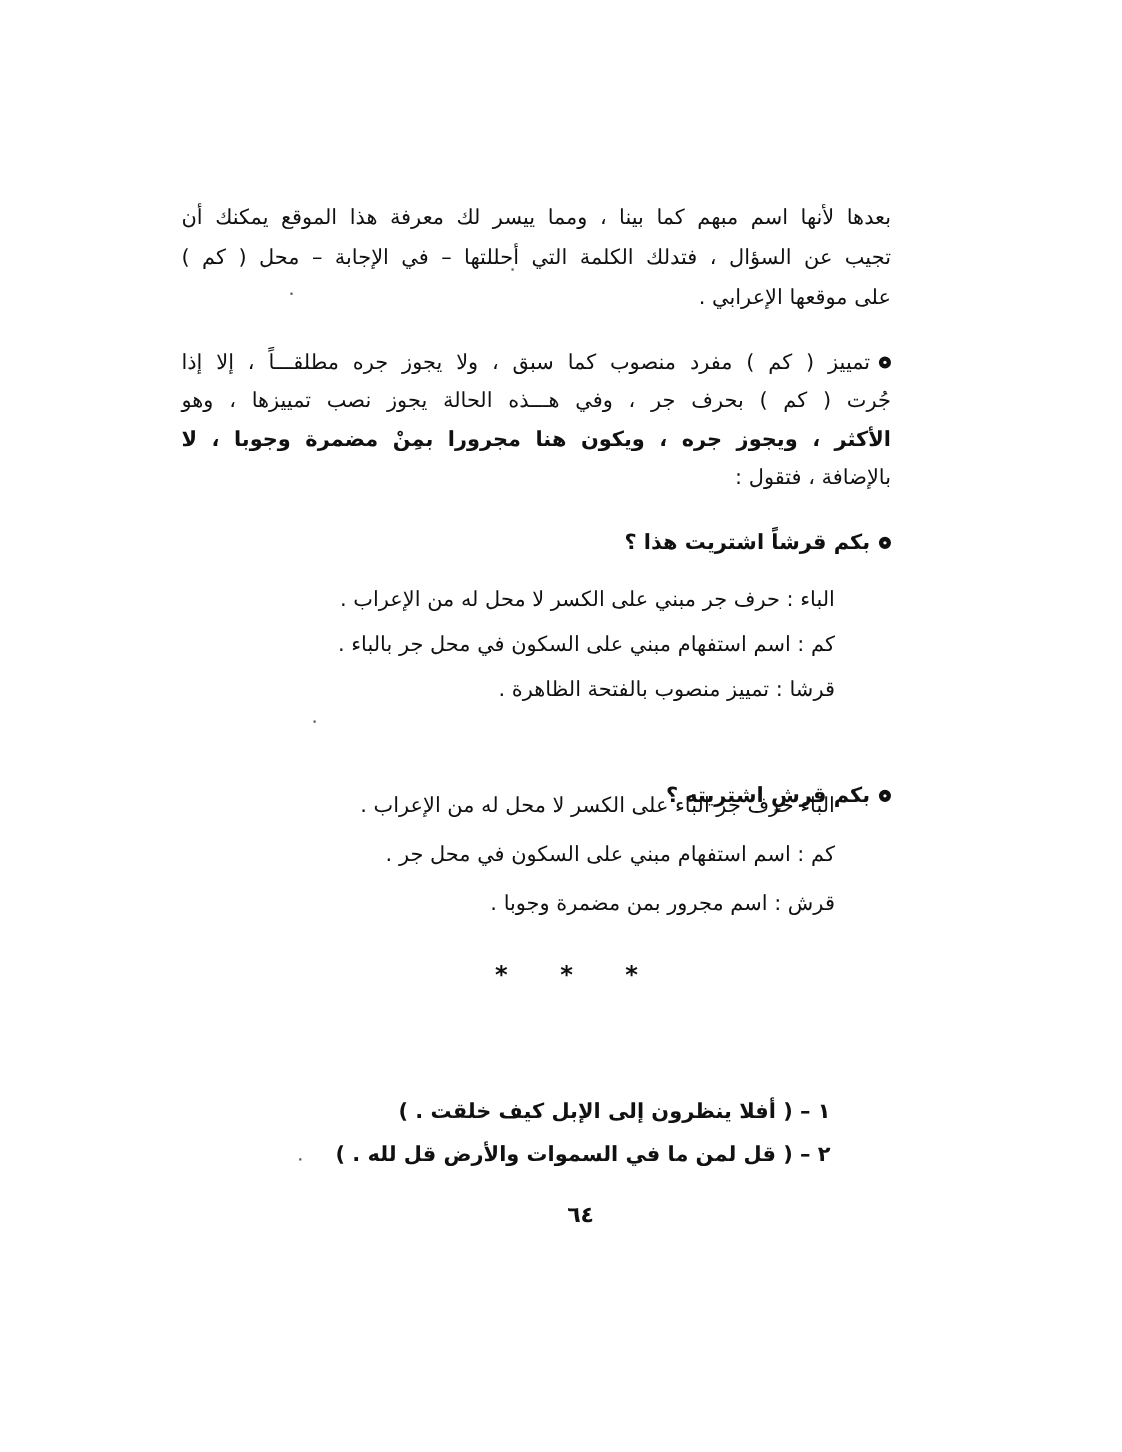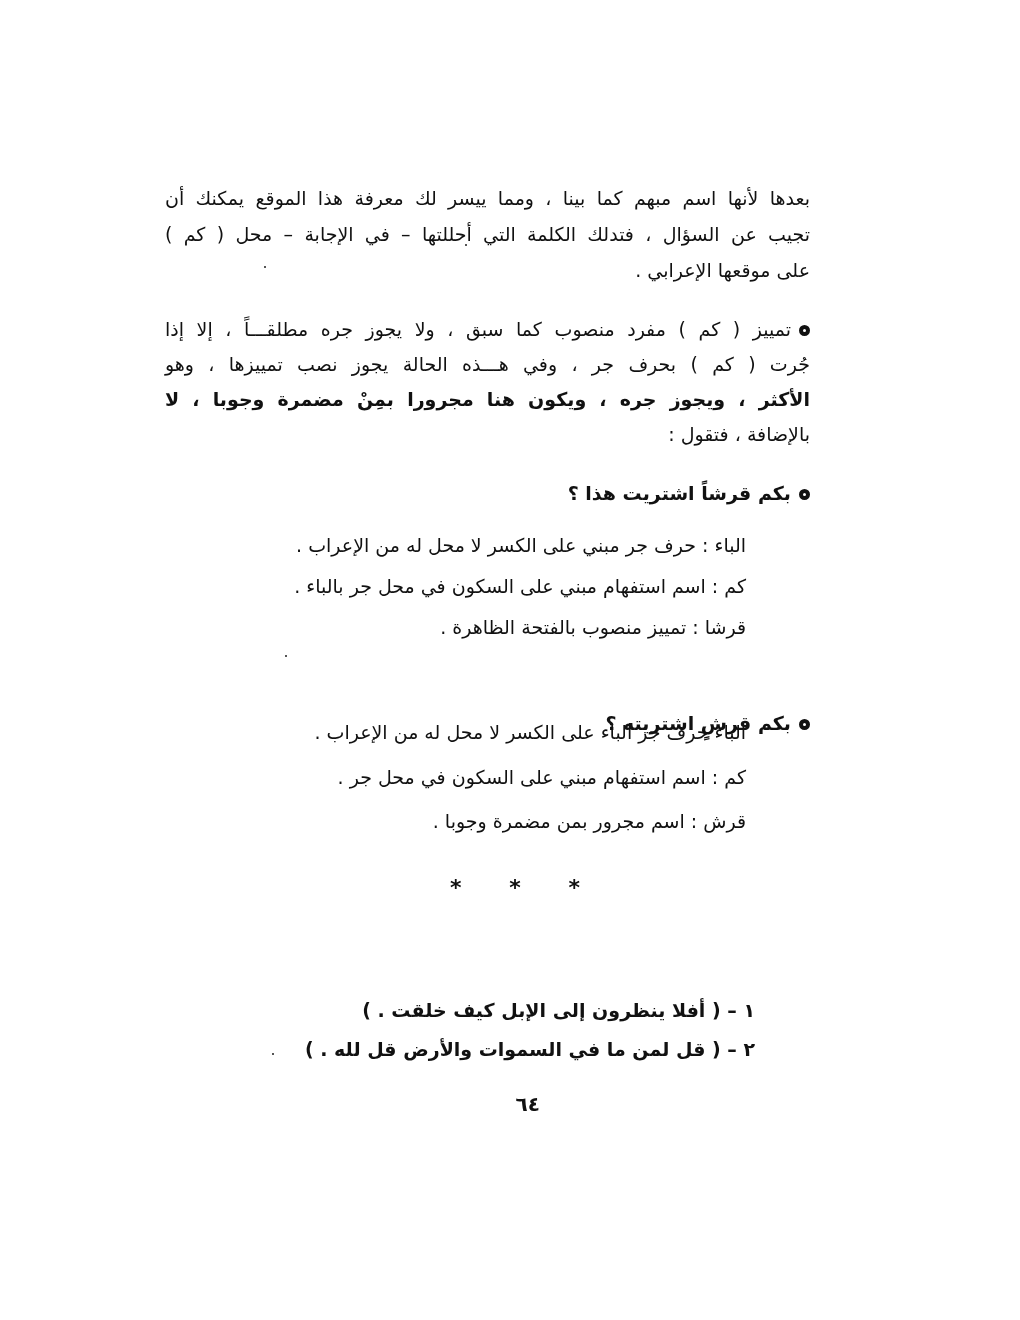--- a/index.html
+++ b/index.html
@@ -52,21 +52,21 @@
     }
     .bullet::after {
       content: "";
       position: absolute;
       left: 2px; top: 2px;
       width: 3px; height: 3px;
       background: #fff;
       border-radius: 50%;
     }
     .ex-line {
-      right: 274px;
+      right: 261px;
       margin-left: 20px;
     }
     .stars {
       position: absolute;
       top: 875px;
       left: 450px;
       width: 130px;
       display: flex;
       justify-content: space-between;
       font-size: 22px;

